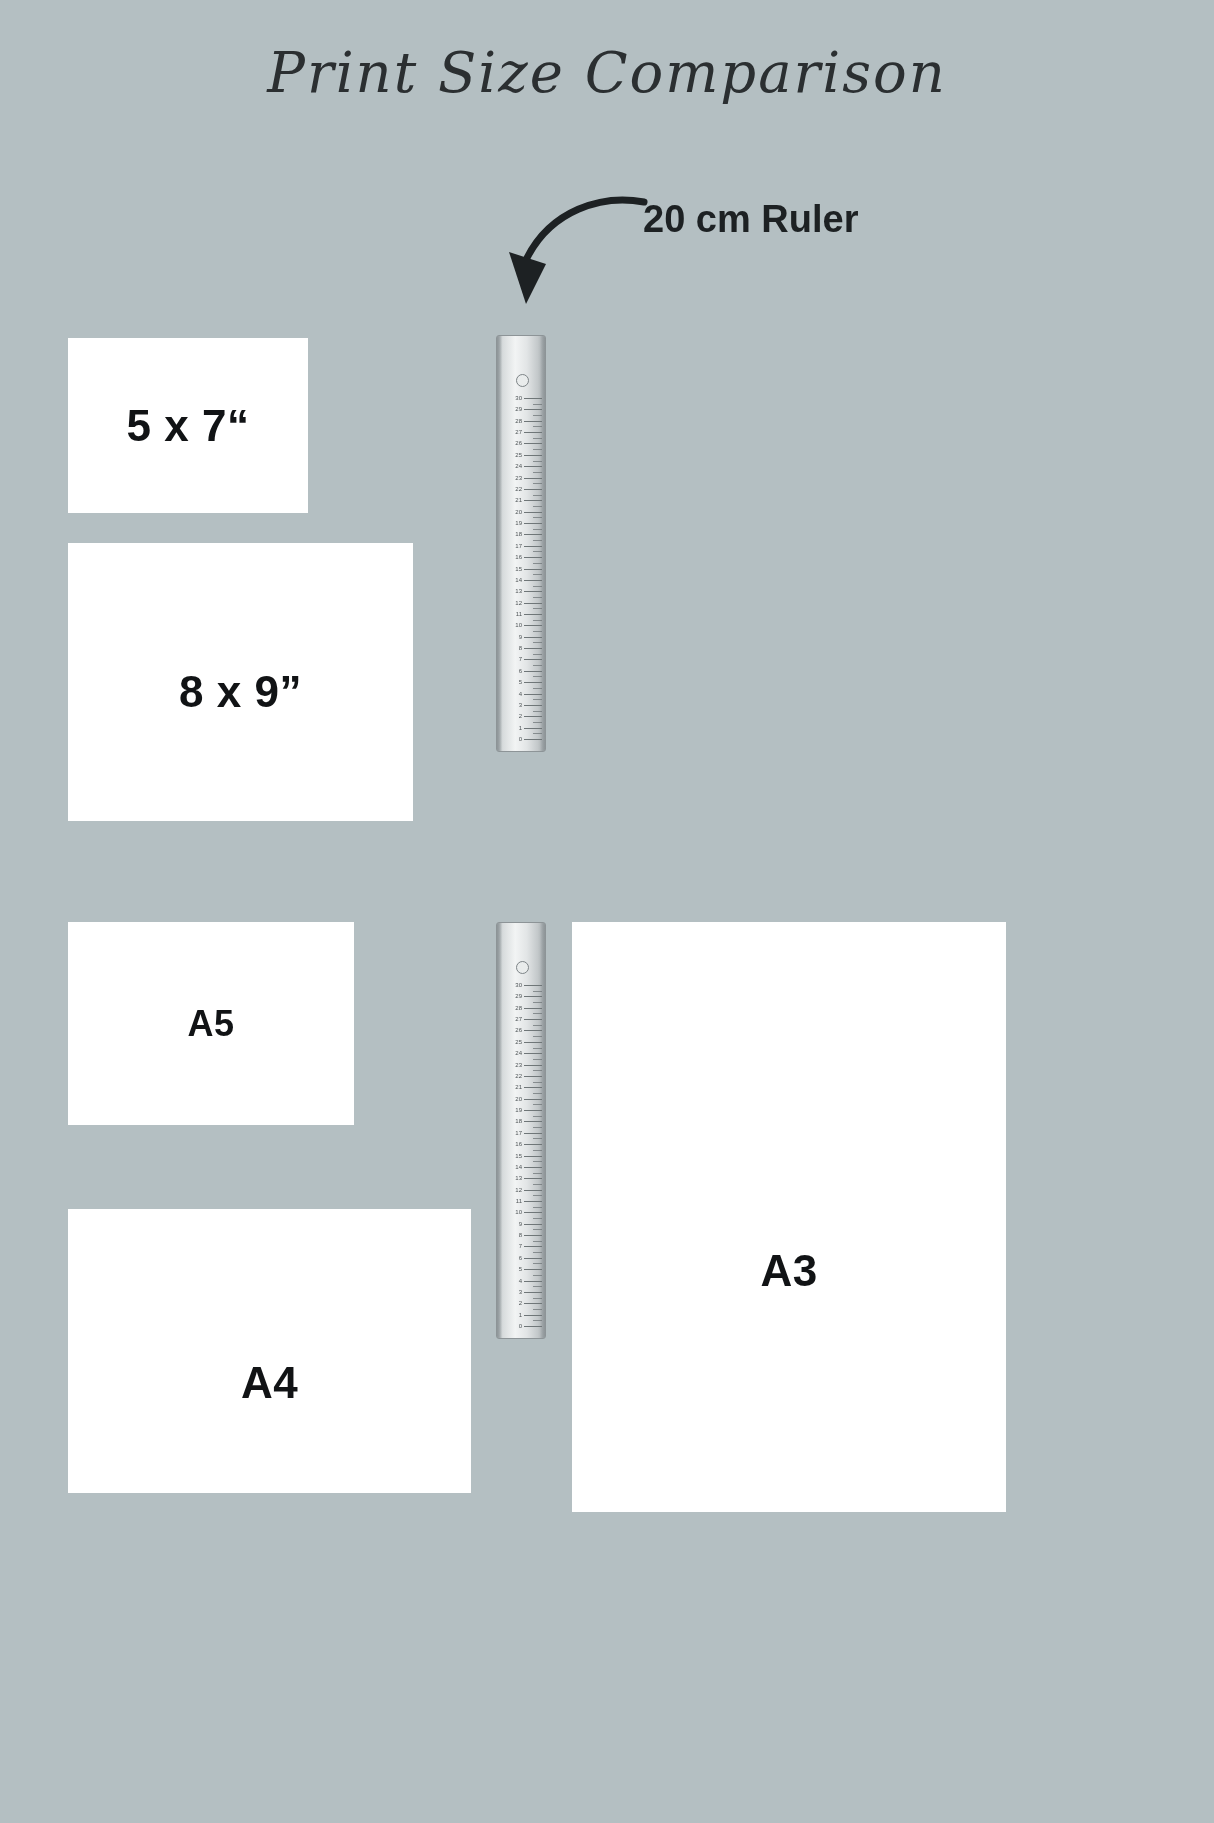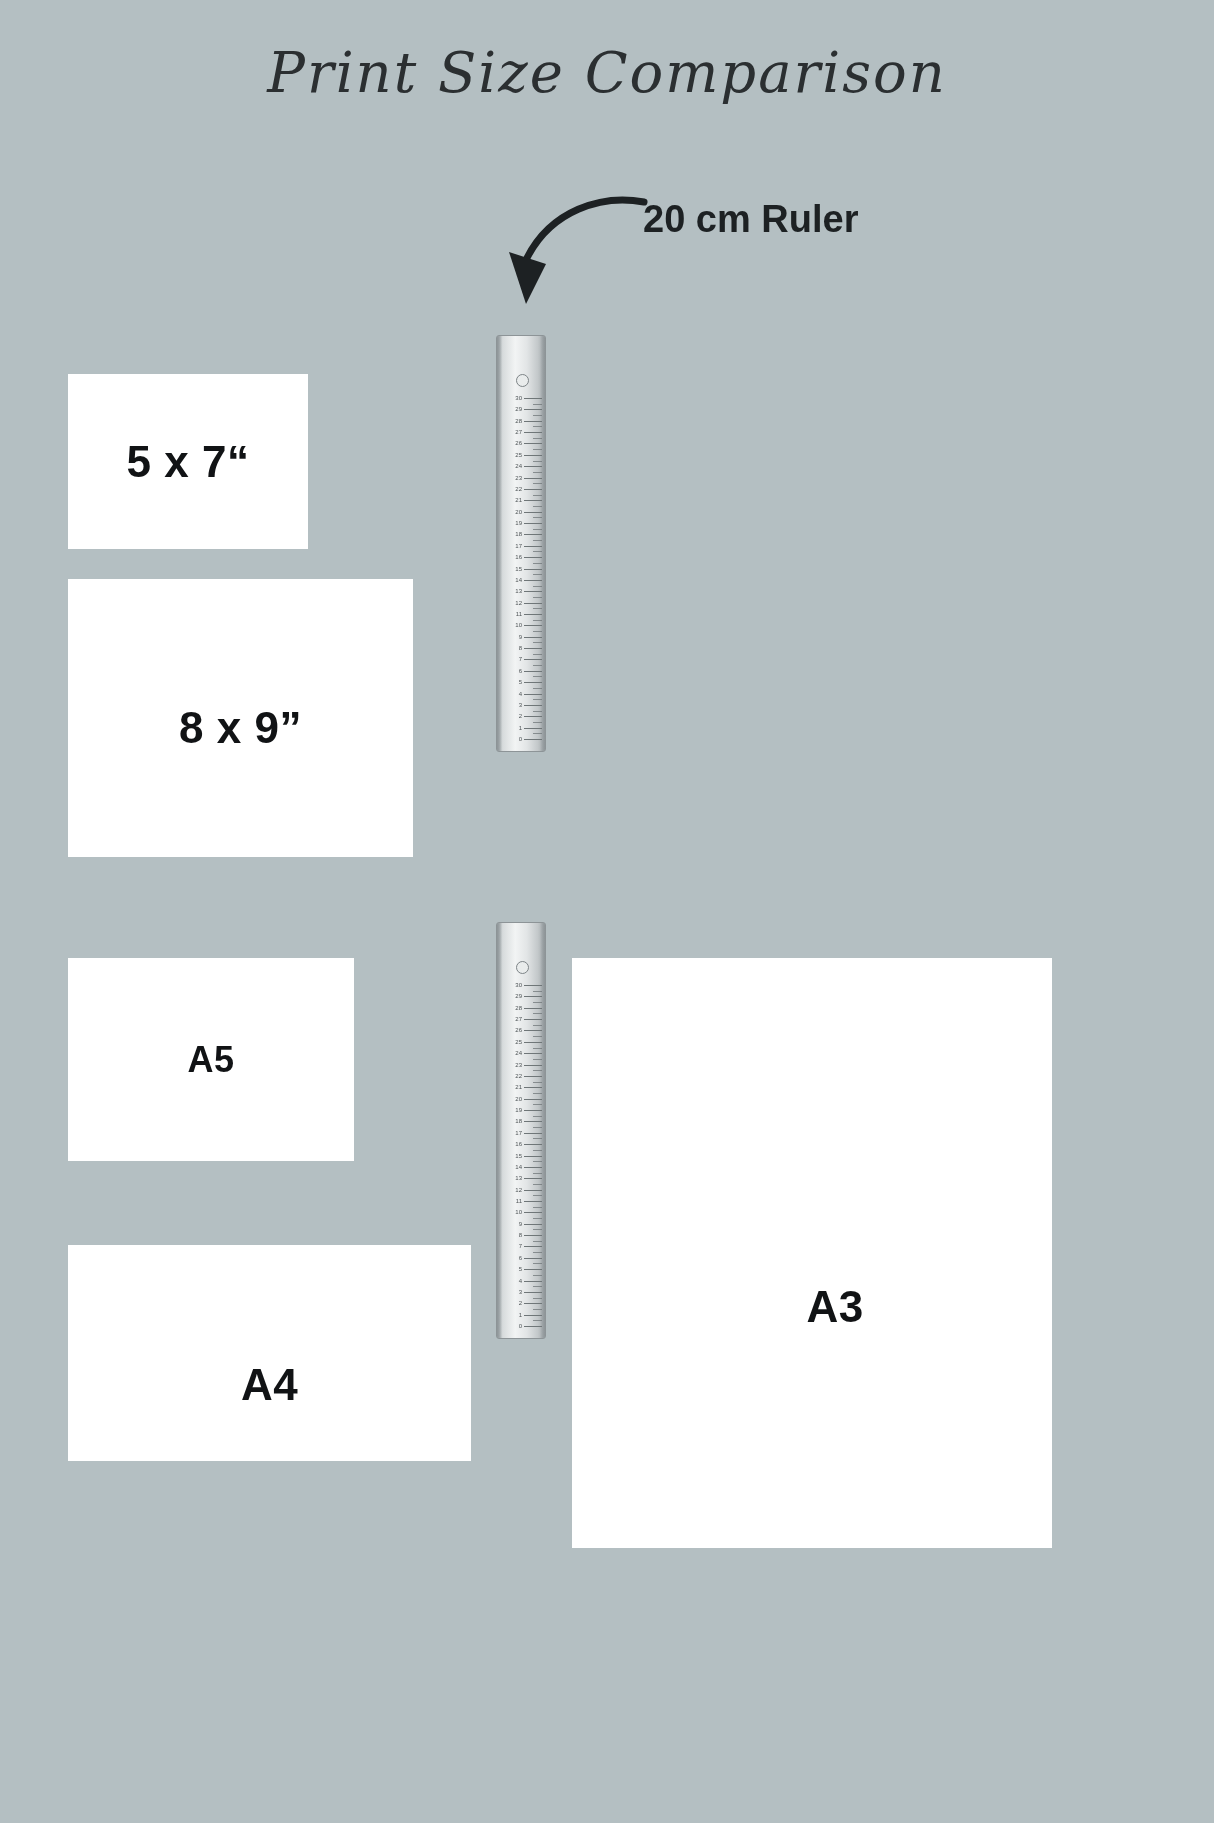--- a/index.html
+++ b/index.html
@@ -39,43 +39,42 @@
   .paper {
     position: absolute;
     background: #ffffff;
     display: flex;
     align-items: center;
     justify-content: center;
     color: #111315;
     font-weight: bold;
     letter-spacing: 0.5px;
     box-shadow: 0 0 0 0 rgba(0,0,0,0);
-    margin-top: 36px;
   }
   .paper span {
     display: block;
     text-align: center;
   }
 
   #paper-5x7   { left: 68px;  top: 338px;  width: 240px; height: 175px; }
   #paper-5x7 span   { font-size: 44px; }
 
   #paper-8x10  { left: 68px;  top: 543px;  width: 345px; height: 278px; }
   #paper-8x10 span  { font-size: 44px; }
 
   #paper-11x14 { left: 597px; top: 338px;  width: 385px; height: 484px; }
   #paper-11x14 span { font-size: 44px; }
 
   #paper-a5    { left: 68px;  top: 922px;  width: 286px; height: 203px; }
   #paper-a5 span    { font-size: 36px; }
 
-  #paper-a4    { left: 68px;  top: 1209px; width: 403px; height: 216px; }
+  #paper-a4    { left: 68px;  top: 1209px; width: 403px; height: 284px; }
   #paper-a4 span    { font-size: 44px; }
 
-  #paper-a3    { left: 572px; top: 922px;  width: 434px; height: 590px; padding-left: 46px; }
+  #paper-a3    { left: 572px; top: 922px;  width: 434px; height: 590px; }
   #paper-a3 span    { font-size: 44px; }
 
   
   #paper-5x7 span   { transform: translateY(0px); }
   #paper-8x10 span  { transform: translateY(10px); }
   #paper-11x14 span { transform: translateY(0px); }
   #paper-a5 span    { transform: translateY(0px); }
   #paper-a4 span    { transform: translateY(32px); }
   #paper-a3 span    { transform: translateY(54px); }
 

